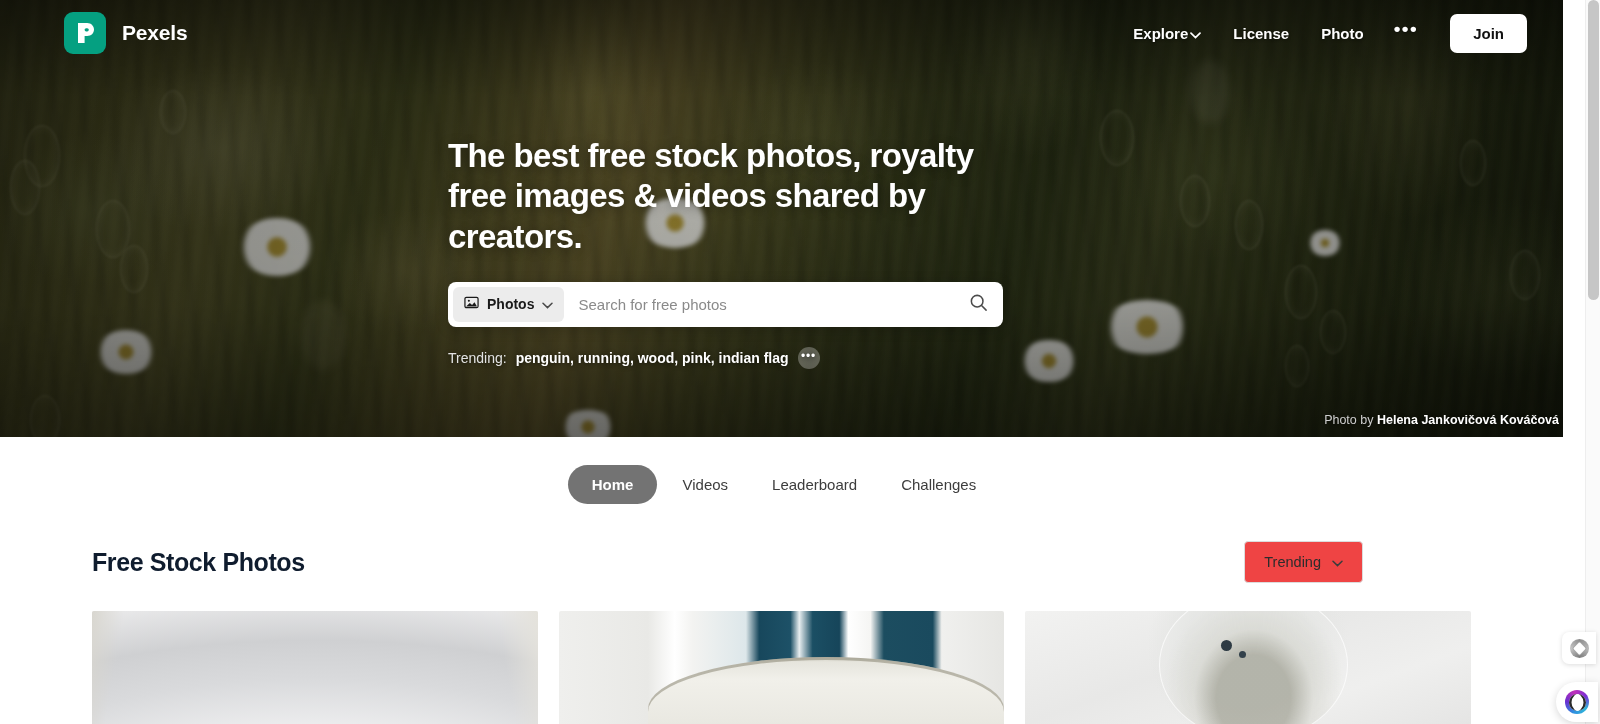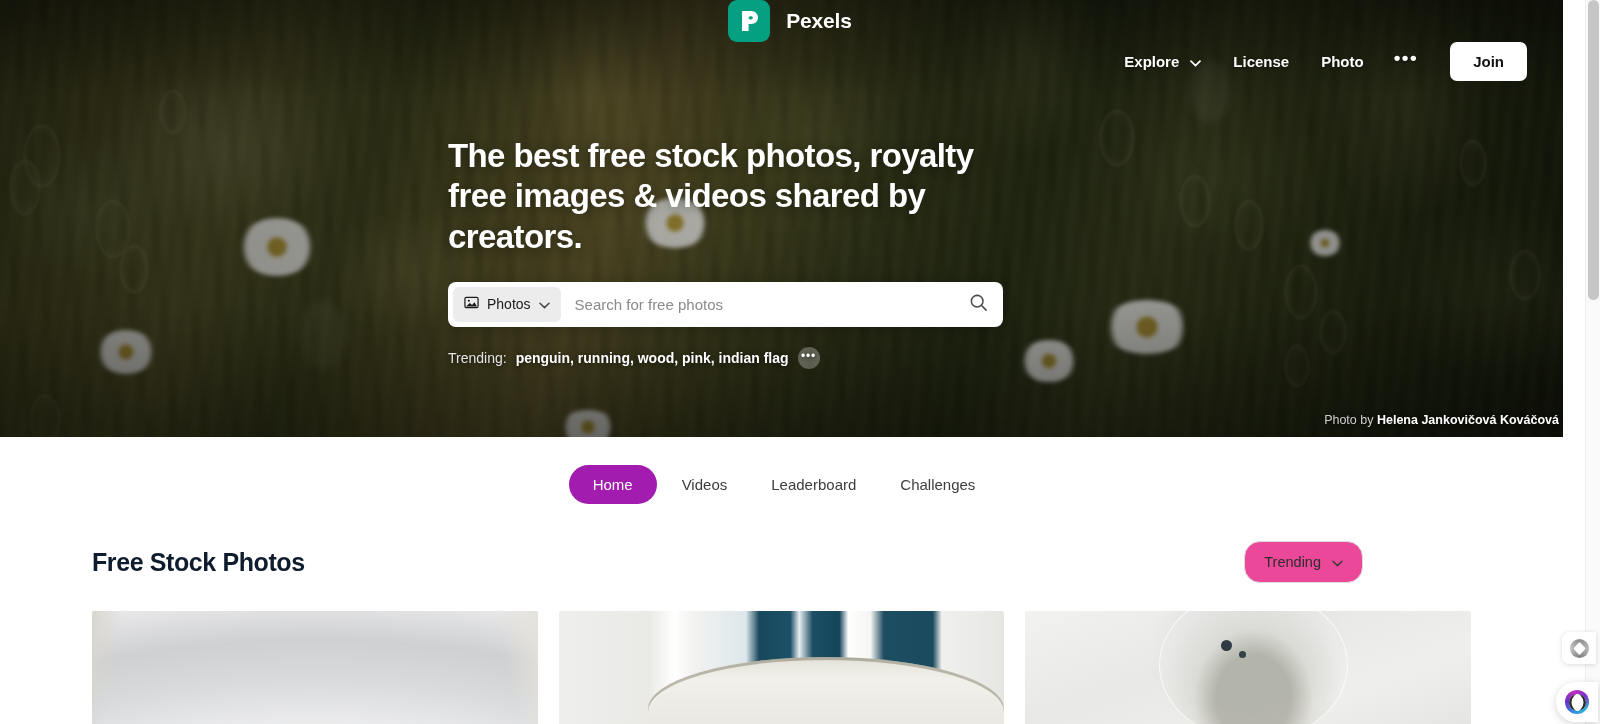--- a/index.html
+++ b/index.html
@@ -74,44 +74,43 @@
   }
   .hero-vignette {
     position: absolute; inset: 0;
     background:
       linear-gradient(180deg, rgba(0,0,0,.42) 0%, rgba(0,0,0,.12) 22%, rgba(0,0,0,.10) 70%, rgba(0,0,0,.30) 100%),
       radial-gradient(ellipse 65% 70% at 50% 45%, rgba(0,0,0,.18) 0%, rgba(0,0,0,.45) 100%);
   }
 
   
   .topnav {
-    position: absolute; top: 0; left: 1px; right: 0;
+    position: absolute; top: 0; left: 12px; right: 0;
     height: 66px;
     display: flex; align-items: center;
     padding: 0 36px 0 52px;
     z-index: 20;
-    flex-direction: column;
   }
   .brand { display: flex; align-items: center; gap: 16px; }
   .logo-tile {
     width: 42px; height: 42px; border-radius: 9px;
     background: #05a081;
     display: flex; align-items: center; justify-content: center;
   }
   .brand-name {
     color: #fff; font-size: 21px; font-weight: 700; letter-spacing: -.2px;
   }
   .nav-right {
     margin-left: auto;
     display: flex; align-items: center; gap: 0;
   }
   .nav-link {
     color: #fff; font-size: 15px; font-weight: 700;
     padding: 8px 16px; cursor: pointer;
-    display: flex; align-items: flex-end; gap: 11px;
+    display: flex; align-items: flex-end; gap: 2px;
     text-shadow: 0 1px 3px rgba(0,0,0,.45);
     white-space: nowrap;
   }
   .nav-dots {
     color: #fff; font-size: 19px; font-weight: 700;
     letter-spacing: 1.5px; padding: 6px 14px 14px 14px; cursor: pointer;
     line-height: .4; text-shadow: 0 1px 3px rgba(0,0,0,.45);
   }
   .join-btn {
     margin-left: 18px;
@@ -152,21 +151,21 @@
     box-shadow: 0 2px 14px rgba(0,0,0,.20);
   }
   .type-select {
     display: flex; align-items: center; gap: 8px;
     background: #ececec;
     border-radius: 6px;
     height: 35px;
     padding: 0 11px;
     cursor: pointer;
     color: #1a1a1a;
-    font-size: 14px; font-weight: 400;
+    font-size: 14px; font-weight: 700;
     white-space: nowrap;
   }
   .search-input {
     flex: 1;
     border: none; outline: none; background: transparent;
     font-family: inherit;
     font-size: 15px;
     color: #b91c1c;
     padding: 0 14px;
   }
@@ -210,42 +209,42 @@
     gap: 6px;
     padding-top: 28px;
     width: 1563px;
   }
   .tab {
     font-size: 15px; color: #3d3d3d;
     padding: 11px 19px; border-radius: 22px;
     cursor: pointer; white-space: nowrap;
   }
   .tab.active {
-    background: #a21caf; color: #fff; font-weight: 400;
+    background: #737373; color: #fff; font-weight: 700;
     padding: 11px 24px;
   }
 
   
   .section-head {
     width: 1563px;
     display: flex; align-items: center;
     padding: 37px 200px 0 92px;
     gap: 12px;
   }
   .section-title {
     font-size: 25px; font-weight: 700; color: #0f1c2e;
     letter-spacing: -.4px;
   }
   .sort-select {
     margin-left: auto;
     display: flex; align-items: center; gap: 11px;
-    border: 1px solid #dcdcdc; border-radius: 16px;
+    border: 1px solid #dcdcdc; border-radius: 4px;
     padding: 12px 19px;
     font-size: 14.5px; color: #2c2c2c;
-    cursor: pointer; background: #ec4899;
+    cursor: pointer; background: #ef4444;
     white-space: nowrap;
   }
 
   
   .grid {
     width: 1563px;
     display: flex; gap: 21px;
     padding: 28px 92px 0 92px;
   }
   .card {

